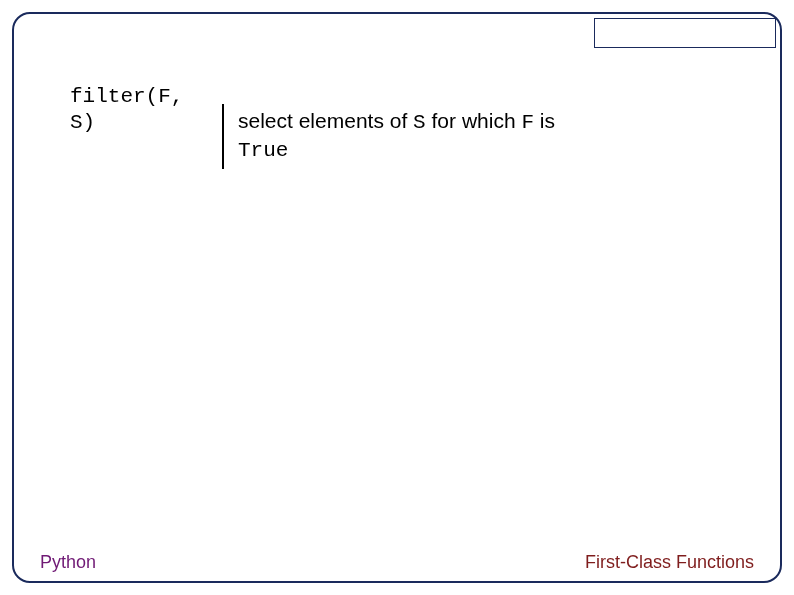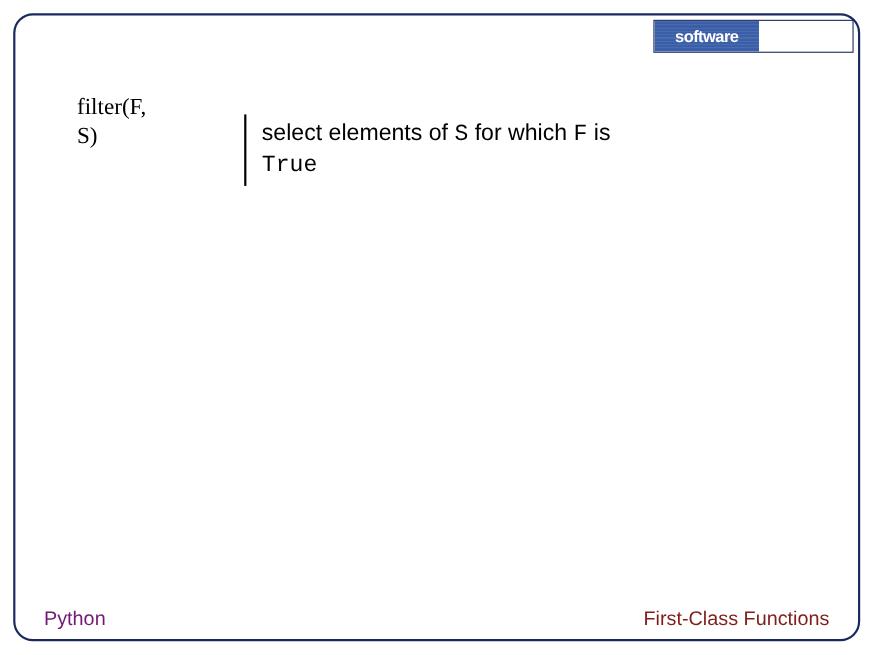--- a/index.html
+++ b/index.html
@@ -62,21 +62,21 @@
     top: 80px;
     left: 70px;
   }
   .table-row {
     display: flex;
     align-items: flex-start;
   }
   .col-left {
     width: 142px;
     padding: 4px 10px 4px 0;
-    font-family: Liberation Serif, serif;
+    font-family: Liberation Mono, monospace;
     font-size: 21px;
     line-height: 1.25;
     color: #000;
   }
   .col-right {
     border-left: 2px solid #000;
     padding: 4px 0 4px 14px;
     font-size: 21px;
     line-height: 1.25;
     color: #000;
@@ -100,21 +100,20 @@
     font-size: 18px;
     color: #7f1d1d;
   }
 </style>
 </head>
 <body>
 
 <div class="slide-frame"></div>
 
 <div class="logo">
-  <div class="logo-left">software</div>
 </div>
 
 <div class="content-table">
   <div class="table-row">
     <div class="col-left">
       <span>filter(F,</span><br>
       <span>S)</span>
     </div>
     <div class="col-right">
       <span>select elements of </span><span class="mono">S</span><span> for which </span><span class="mono">F</span><span> is</span><br>

